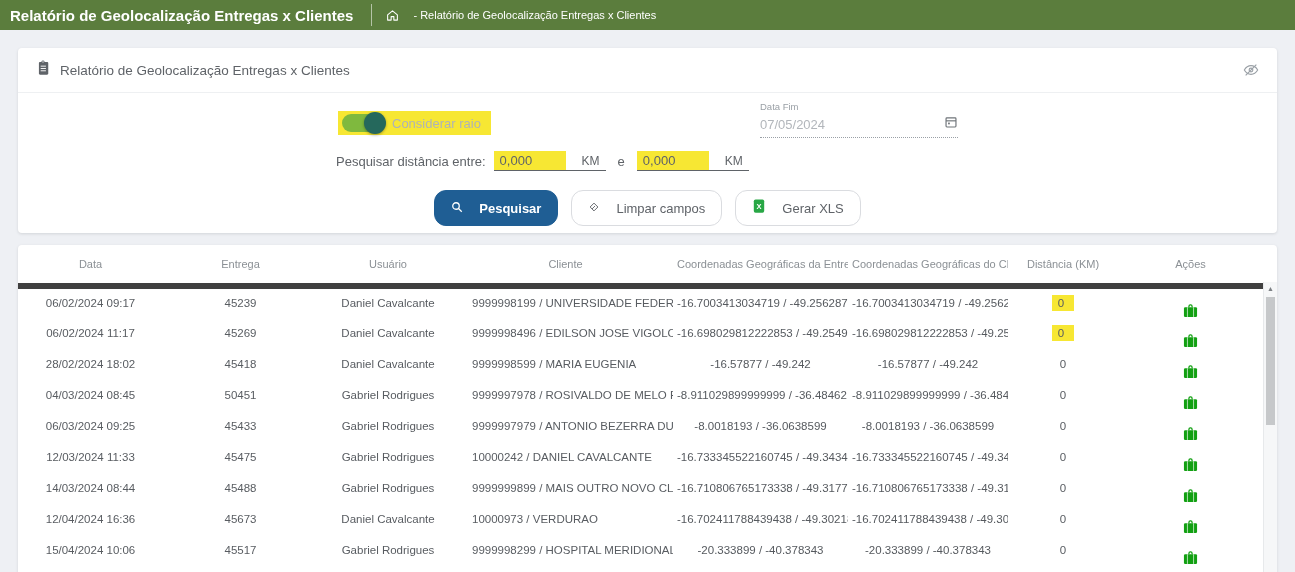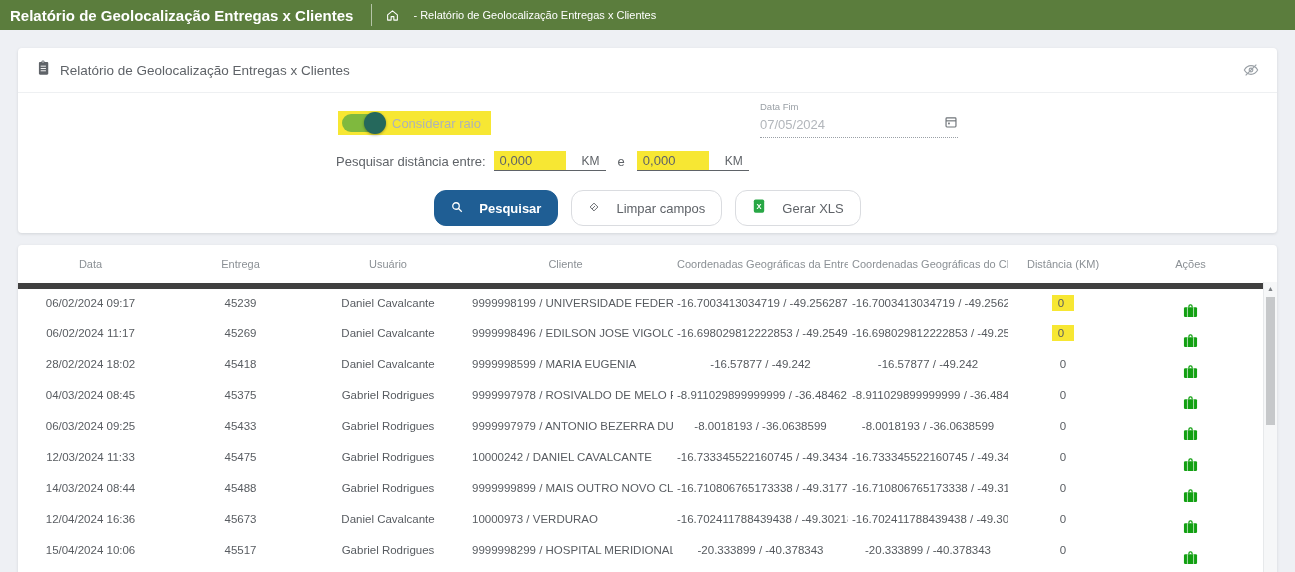--- a/index.html
+++ b/index.html
@@ -247,21 +247,21 @@
                 <rect x="1.5" y="5" width="21" height="15.5" rx="2" fill="#12a012"></rect>
                 <rect x="6.3" y="5" width="1.6" height="15.5" fill="#fff" opacity=".65"></rect>
                 <rect x="16.1" y="5" width="1.6" height="15.5" fill="#fff" opacity=".65"></rect>
               </svg>
             </span>
           </td>
         </tr>
 
         <tr>
           <td class="c-data">04/03/2024 08:45</td>
-          <td class="c-ent">45375</td>
+          <td class="c-ent">50451</td>
           <td class="c-usr">Gabriel Rodrigues</td>
           <td class="c-cli">9999997978 / ROSIVALDO DE MELO FRANCO</td>
           <td class="c-coord">-8.911029899999999 / -36.48462</td>
           <td class="c-coord">-8.911029899999999 / -36.4846218</td>
           <td class="c-dist"><span>0</span></td>
           <td class="c-act">
             <span class="brief">
               <svg width="15" height="14" viewBox="0 0 24 22">
                 <path d="M9.5 5V3.2A2.2 2.2 0 0 1 11.7 1h.6a2.2 2.2 0 0 1 2.2 2.2V5" fill="none" stroke="#12a012" stroke-width="2"></path>
                 <rect x="1.5" y="5" width="21" height="15.5" rx="2" fill="#12a012"></rect>

